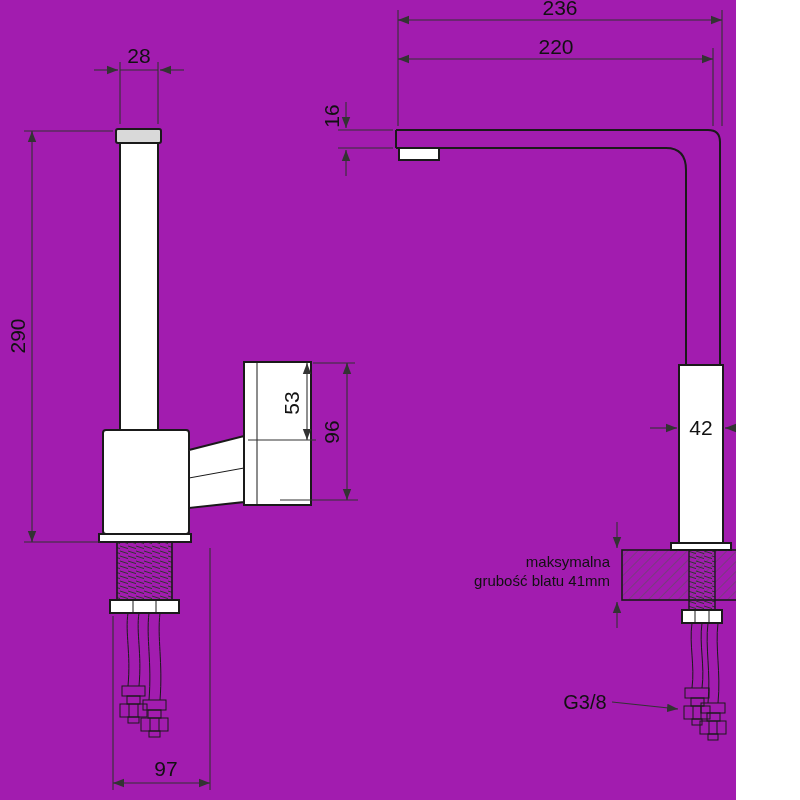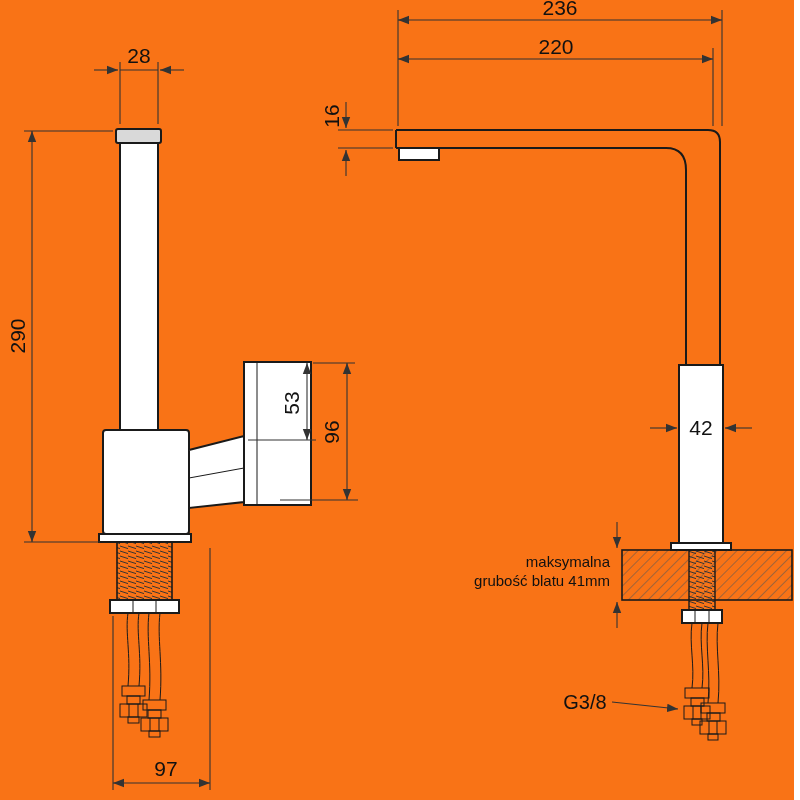--- a/index.html
+++ b/index.html
@@ -1,16 +1,16 @@
 <!DOCTYPE html>
 <html><head>
 <meta charset="utf-8">
 <style>
   html,body{margin:0;padding:0;background:#ffffff;}
-  .stage{width:794px;height:800px;background:#f97316;position:relative;overflow:hidden;}
+  .stage{width:736px;height:800px;background:#a21caf;position:relative;overflow:hidden;}
   svg{display:block;}
   text{font-family:"Liberation Sans", sans-serif;fill:#111;}
   .dim-text{font-size:21px;}
   .note-text{font-size:15px;}
   .thread-text{font-size:20px;}
   .shape{stroke:#1a1a1a;stroke-width:2;fill:none;}
   .shape-fill{stroke:#1a1a1a;stroke-width:2;fill:#ffffff;}
   .shape-dark{stroke:#1a1a1a;stroke-width:2;fill:#d9d9d9;}
   .thin{stroke:#1a1a1a;stroke-width:1;fill:none;}
   .dim{stroke:#333333;stroke-width:1.1;fill:none;}

